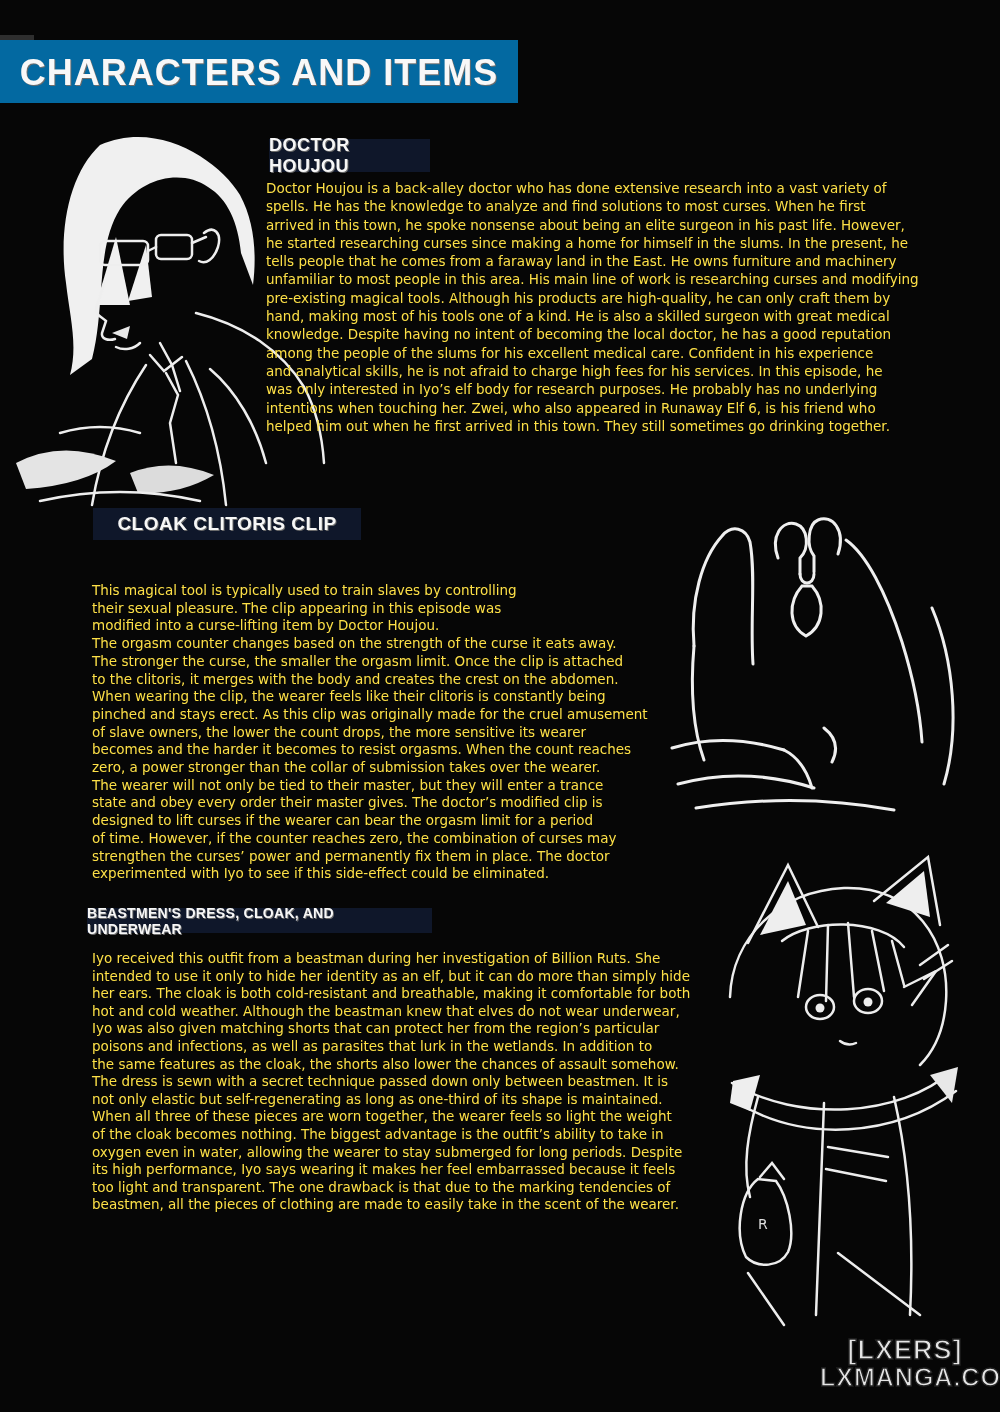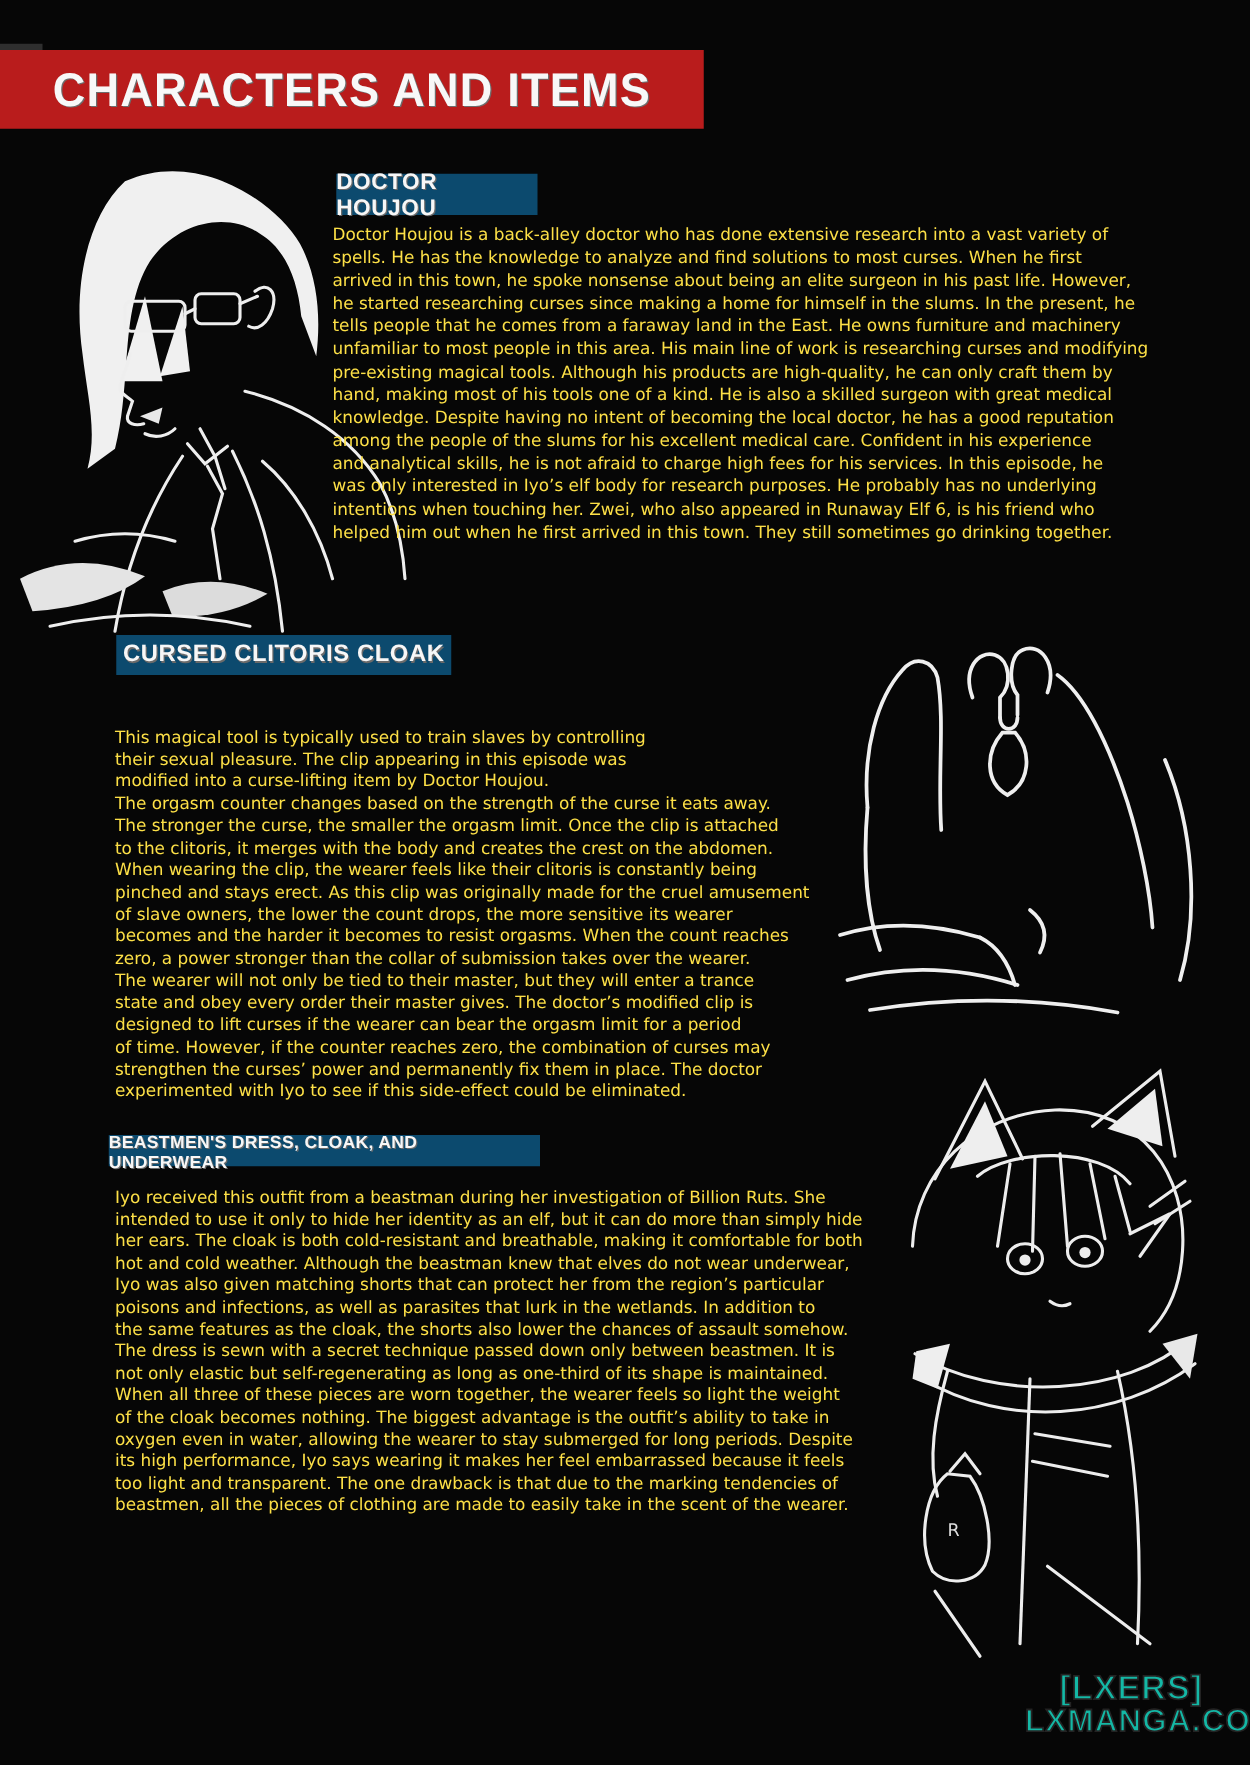--- a/index.html
+++ b/index.html
@@ -2,32 +2,32 @@
 <html><head>
 <meta charset="utf-8">
 <style>
   html,body{margin:0;padding:0;background:#000;}
   #page{
     position:relative;width:1000px;height:1412px;overflow:hidden;
     background:#060606;font-family:"DejaVu Sans",sans-serif;
   }
   
   .title-band{
-    position:absolute;left:0;top:40px;width:563px;height:63px;
-    background:#b91c1c;display:flex;align-items:center;justify-content:center;
+    position:absolute;left:0;top:40px;width:518px;height:63px;
+    background:#0369a1;display:flex;align-items:center;justify-content:center;
   }
   .title-band .txt{
     font-family:"Liberation Sans",sans-serif;font-weight:800;
     font-size:36px;letter-spacing:1px;color:#f8f8f8;
     text-shadow:1px 1px 0 #6d6d6d;transform:scaleY(1.05);
   }
   .corner-notch{position:absolute;left:0;top:35px;width:34px;height:13px;background:#2e2e2e;}
   
   .head-box{
-    position:absolute;background:#0c4a6e;display:flex;align-items:center;justify-content:center;
+    position:absolute;background:#0f172a;display:flex;align-items:center;justify-content:center;
     font-family:"Liberation Sans",sans-serif;font-weight:800;color:#f7f7f7;
     letter-spacing:.5px;text-shadow:1px 1px 0 #6a6a6a;
   }
   .head-doctor{left:269px;top:139px;width:161px;height:33px;font-size:18px;}
   .head-clip{left:93px;top:508px;width:268px;height:32px;font-size:19px;}
   .head-beast{left:87px;top:908px;width:345px;height:25px;font-size:14px;letter-spacing:.3px;}
   
   .para{
     position:absolute;color:#fde047;white-space:pre-line;
     font-size:13.5px;
@@ -37,21 +37,21 @@
   .para-beast{left:92px;top:950px;width:630px;line-height:17.6px;}
   
   .illus{position:absolute;}
   .illus svg{display:block;}
   
   .watermark{
     position:absolute;right:10px;top:1336px;width:170px;text-align:center;
     font-family:"Liberation Sans",sans-serif;font-weight:800;line-height:1.05;
   }
   .watermark .wm1,.watermark .wm2{
-    color:#14b8a6;-webkit-text-stroke:1.4px #232323;letter-spacing:1px;
+    color:#e5e5e5;-webkit-text-stroke:1.4px #232323;letter-spacing:1px;
   }
   .watermark .wm1{font-size:27px;}
   .watermark .wm2{font-size:25px;}
 </style>
 </head>
 <body>
 
 <div id="page">
 
   <div class="corner-notch"></div>
@@ -133,21 +133,21 @@
         <path d="M40,252 Q92,236 152,254"></path>
         <path d="M46,288 Q112,270 182,292"></path>
         <path d="M152,254 Q172,264 180,292"></path>
         <path d="M192,232 q18,14 8,34"></path>
         <path d="M64,312 Q164,296 262,314"></path>
       </g>
     </svg>
   </div>
 
   <div class="head-box head-clip">
-    <span>CURSED CLITORIS CLOAK</span>
+    <span>CLOAK CLITORIS CLIP</span>
   </div>
   <div class="para para-clip">This magical tool is typically used to train slaves by controlling
 their sexual pleasure. The clip appearing in this episode was
 modified into a curse-lifting item by Doctor Houjou.
 The orgasm counter changes based on the strength of the curse it eats away.
 The stronger the curse, the smaller the orgasm limit. Once the clip is attached
 to the clitoris, it merges with the body and creates the crest on the abdomen.
 When wearing the clip, the wearer feels like their clitoris is constantly being
 pinched and stays erect. As this clip was originally made for the cruel amusement
 of slave owners, the lower the count drops, the more sensitive its wearer

